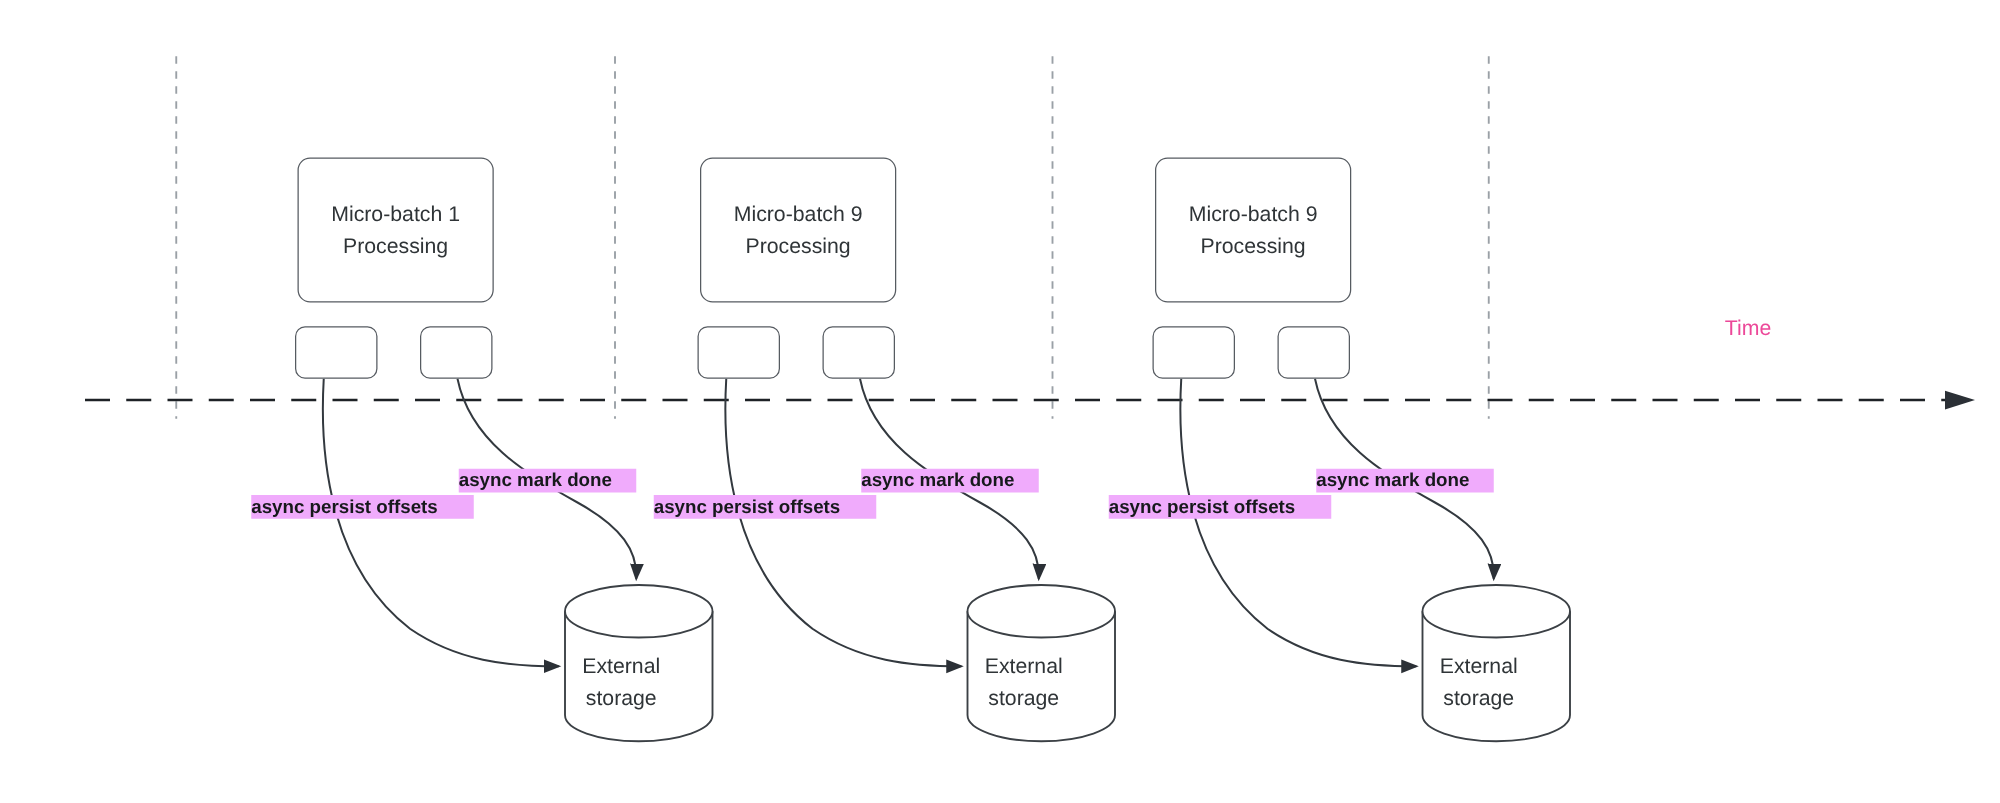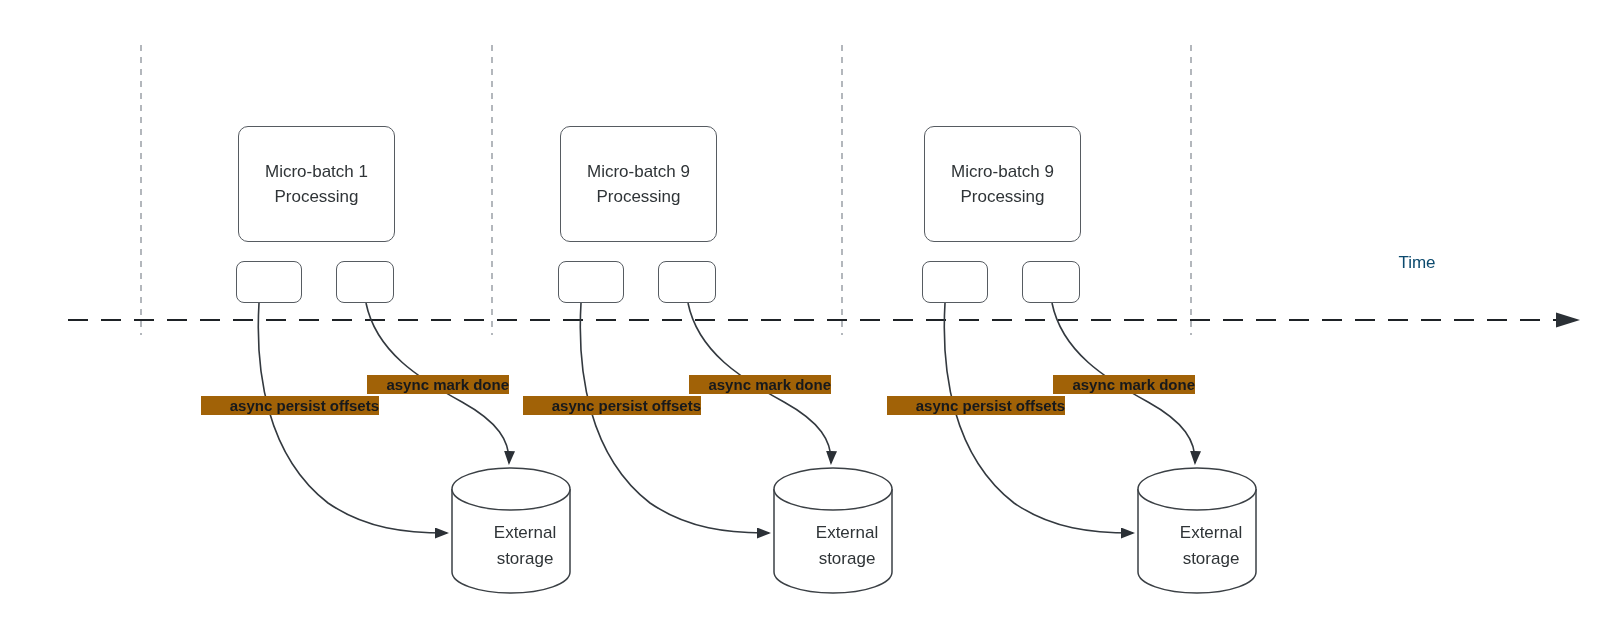--- a/index.html
+++ b/index.html
@@ -60,50 +60,50 @@
     background: #ffffff;
     box-sizing: border-box;
   }
   .task-a { left: 236px; width: 66px; }
   .task-b { left: 336px; width: 58px; }
   .arrow-label {
     position: absolute;
     font-size: 15px;
     font-weight: 700;
     color: #17191c;
-    text-align: right;
-    background: #a16207;
+    text-align: left;
+    background: #f0abfc;
     line-height: 19px;
     white-space: nowrap;
   }
   .persist-label { left: 201px; top: 396px; width: 178px; }
   .done-label    { left: 367px; top: 375px; width: 142px; }
   .storage-label {
     position: absolute;
     left: 452px;
     top: 500px;
     width: 118px;
     height: 92px;
     display: flex;
     align-items: center;
-    justify-content: flex-end;
+    justify-content: flex-start;
     text-align: center;
     font-size: 17px;
     line-height: 26px;
     color: #2f3437;
   }
   .storage-label span { display: block; width: 90px; }
   .time-label {
     position: absolute;
-    left: 1377px;
+    left: 1337px;
     top: 253px;
     width: 80px;
-    text-align: center;
+    text-align: right;
     font-size: 17px;
-    color: #0c4a6e;
+    color: #ec4899;
     z-index: 2;
   }
   .guide { stroke: #9aa0a6; stroke-width: 1.5; stroke-dasharray: 6 6; }
   .timeline { stroke: #1e2226; stroke-width: 2; stroke-dasharray: 20 13; }
   .curve { fill: none; stroke: #33393f; stroke-width: 1.6; }
   .cyl { fill: #ffffff; stroke: #3b4045; stroke-width: 1.5; }
 </style>
 </head>
 <body>
 

